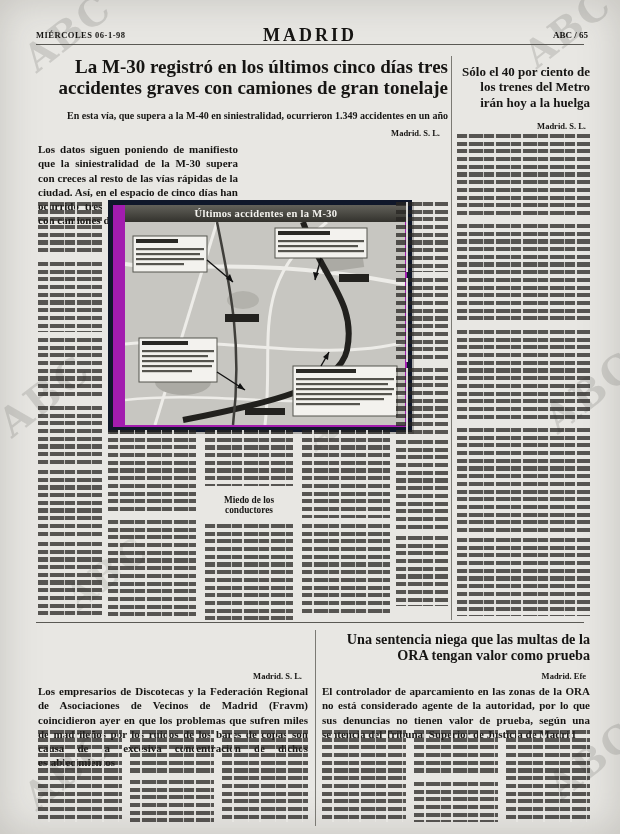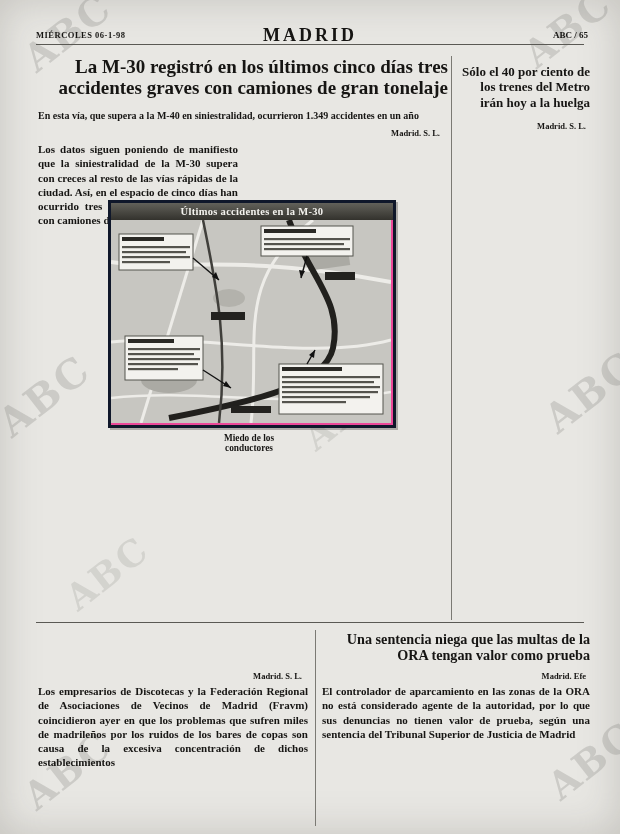--- a/index.html
+++ b/index.html
@@ -11,27 +11,27 @@
       transform:rotate(-38deg);letter-spacing:2px;pointer-events:none;
       font-family:"DejaVu Serif",serif;}
   .rule-h{position:absolute;background:#5a5954;height:1px;}
   .rule-v{position:absolute;background:#7b7a74;width:1px;}
   .tx{background-image:
       repeating-linear-gradient(90deg, rgba(232,231,227,0) 0 10px,
         rgba(232,231,227,.9) 10px 12px, rgba(232,231,227,0) 12px 26px,
         rgba(232,231,227,.75) 26px 27px),
       repeating-linear-gradient(180deg, rgba(38,36,33,.75) 0 4.1px,
         rgba(38,36,33,0) 4.1px 7.7px);}
-  .col{position:absolute;display:flex;flex-direction:row;gap:6px;}
+  .col{position:absolute;display:flex;flex-direction:column;gap:6px;}
   .headline{font-weight:bold;text-align:right;line-height:1.12;}
   .byline{font-weight:bold;font-size:8.5px;text-align:right;}
   .lead{font-weight:bold;font-size:11px;line-height:1.3;text-align:justify;}
   .crosshead{font-weight:bold;font-size:9.3px;text-align:center;margin:3px 0;}
   #map{position:absolute;left:108px;top:200px;width:282px;height:222px;
-       border:3px solid #0f172a;background:#ec4899;box-shadow:2px 2px 0 rgba(60,58,52,.35);}
+       border:5px solid #0f172a;background:#a21caf;box-shadow:2px 2px 0 rgba(60,58,52,.35);padding-left:12px;}
   .map-title{height:17px;background:linear-gradient(#62615a,#33322d);color:#f4f3ef;
        font-weight:bold;font-size:10.5px;text-align:center;line-height:17px;letter-spacing:.3px;}
 </style>
 </head>
 <body>
 
 <div id="page">
 
   <div class="wm" style="left:18px;top:10px;font-size:38px;">ABC</div>
   <div class="wm" style="left:518px;top:6px;font-size:38px;">ABC</div>
@@ -41,21 +41,21 @@
   <div class="wm" style="left:60px;top:552px;font-size:36px;color:rgba(105,103,98,.16);">ABC</div>
   <div class="wm" style="left:18px;top:748px;font-size:38px;">ABC</div>
   <div class="wm" style="left:542px;top:738px;font-size:38px;">ABC</div>
 
   <div class="abs" style="left:36px;top:30px;font-size:8.5px;font-weight:bold;letter-spacing:.5px;">MIÉRCOLES 06-1-98</div>
   <div class="abs" style="left:0;right:0;top:25px;text-align:center;font-size:18px;font-weight:bold;letter-spacing:3px;">MADRID</div>
   <div class="abs" style="right:32px;top:30px;font-size:9px;font-weight:bold;">ABC / 65</div>
   <div class="rule-h" style="left:36px;top:44px;width:548px;"></div>
 
   <div class="abs headline" style="left:40px;top:56px;width:408px;font-size:19px;">La M-30 registró en los últimos cinco días tres accidentes graves con camiones de gran tonelaje</div>
-  <div class="abs" style="left:38px;top:110px;width:410px;font-size:10px;font-weight:bold;text-align:left;">En esta vía, que supera a la M-40 en siniestralidad, ocurrieron 1.349 accidentes en un año</div>
+  <div class="abs" style="left:38px;top:110px;width:410px;font-size:10px;font-weight:bold;text-align:right;">En esta vía, que supera a la M-40 en siniestralidad, ocurrieron 1.349 accidentes en un año</div>
   <div class="abs byline" style="left:38px;top:128px;width:402px;">Madrid. S. L.</div>
 
   <div class="abs lead" style="left:38px;top:142px;width:200px;height:52px;">Los datos siguen poniendo de manifiesto que la siniestralidad de la M-30 supera con creces al resto de las vías rápidas de la ciudad. Así, en el espacio de cinco días han ocurrido tres graves accidentes, los tres con camiones de gran tonelaje</div>
 
   <div class="col" style="left:38px;top:202px;width:64px;">
     <div class="tx" style="height:54px;"></div>
     <div class="tx" style="height:70px;"></div>
     <div class="tx" style="height:62px;"></div>
     <div class="tx" style="height:58px;"></div>
     <div class="tx" style="height:66px;"></div>

